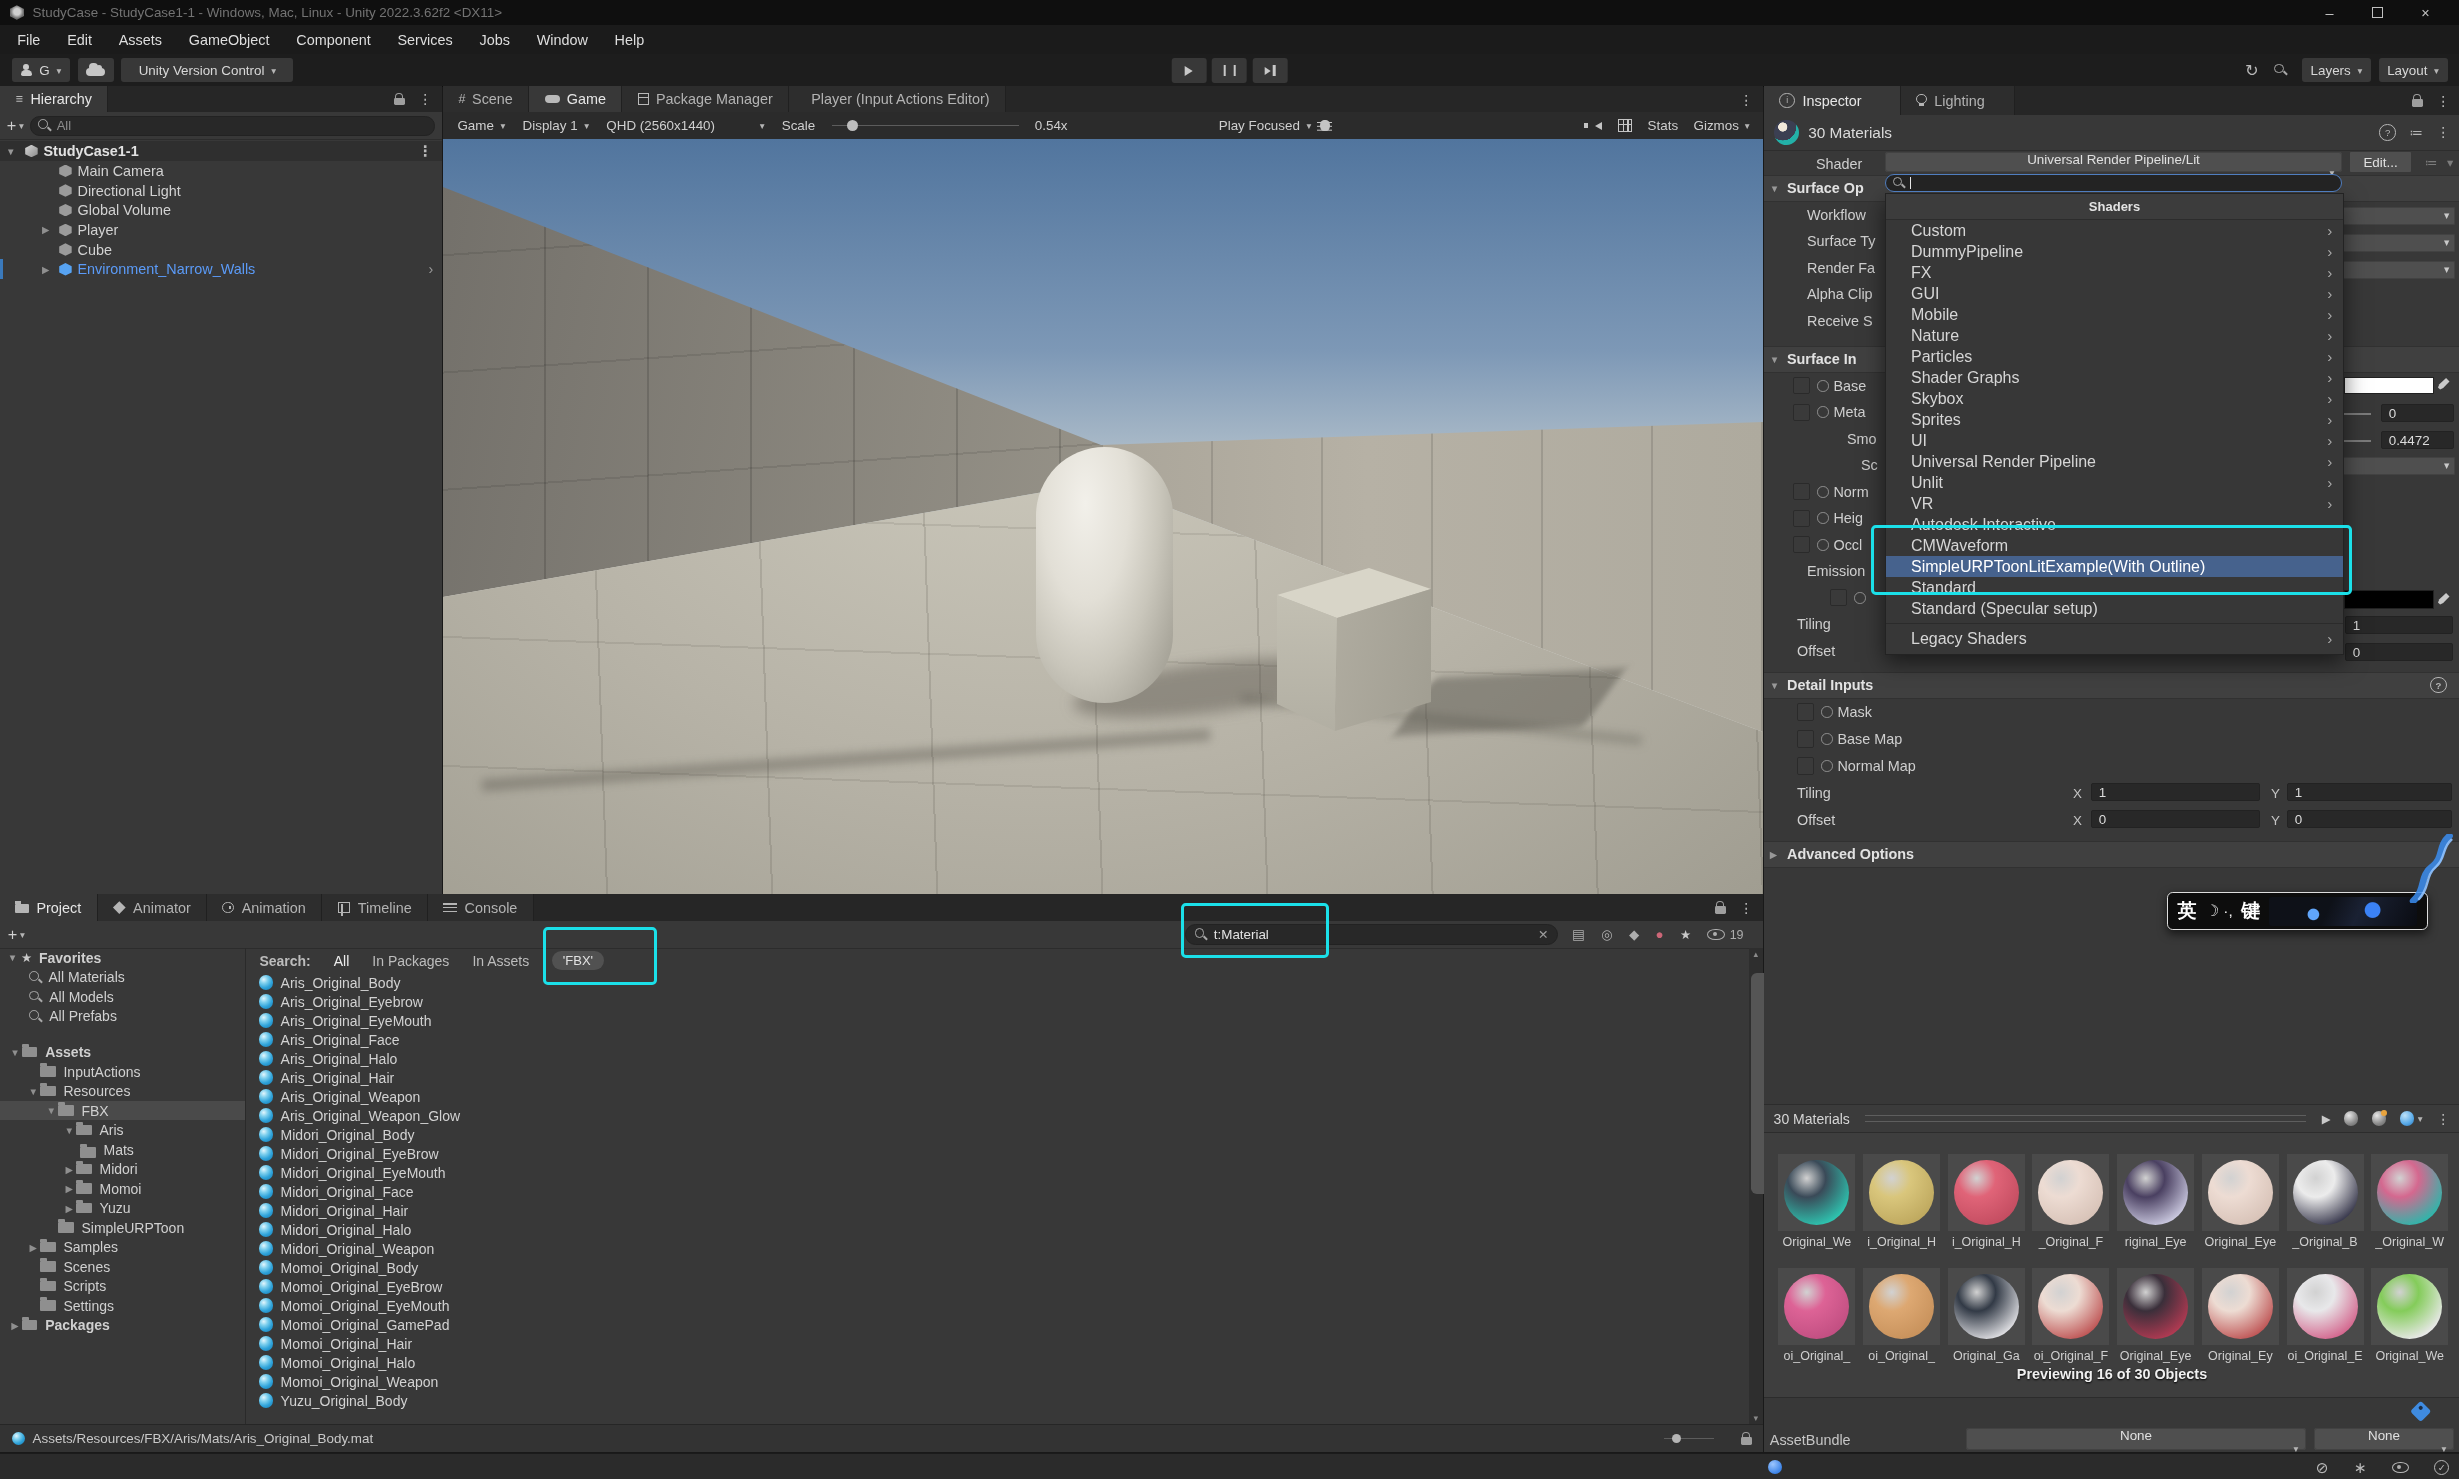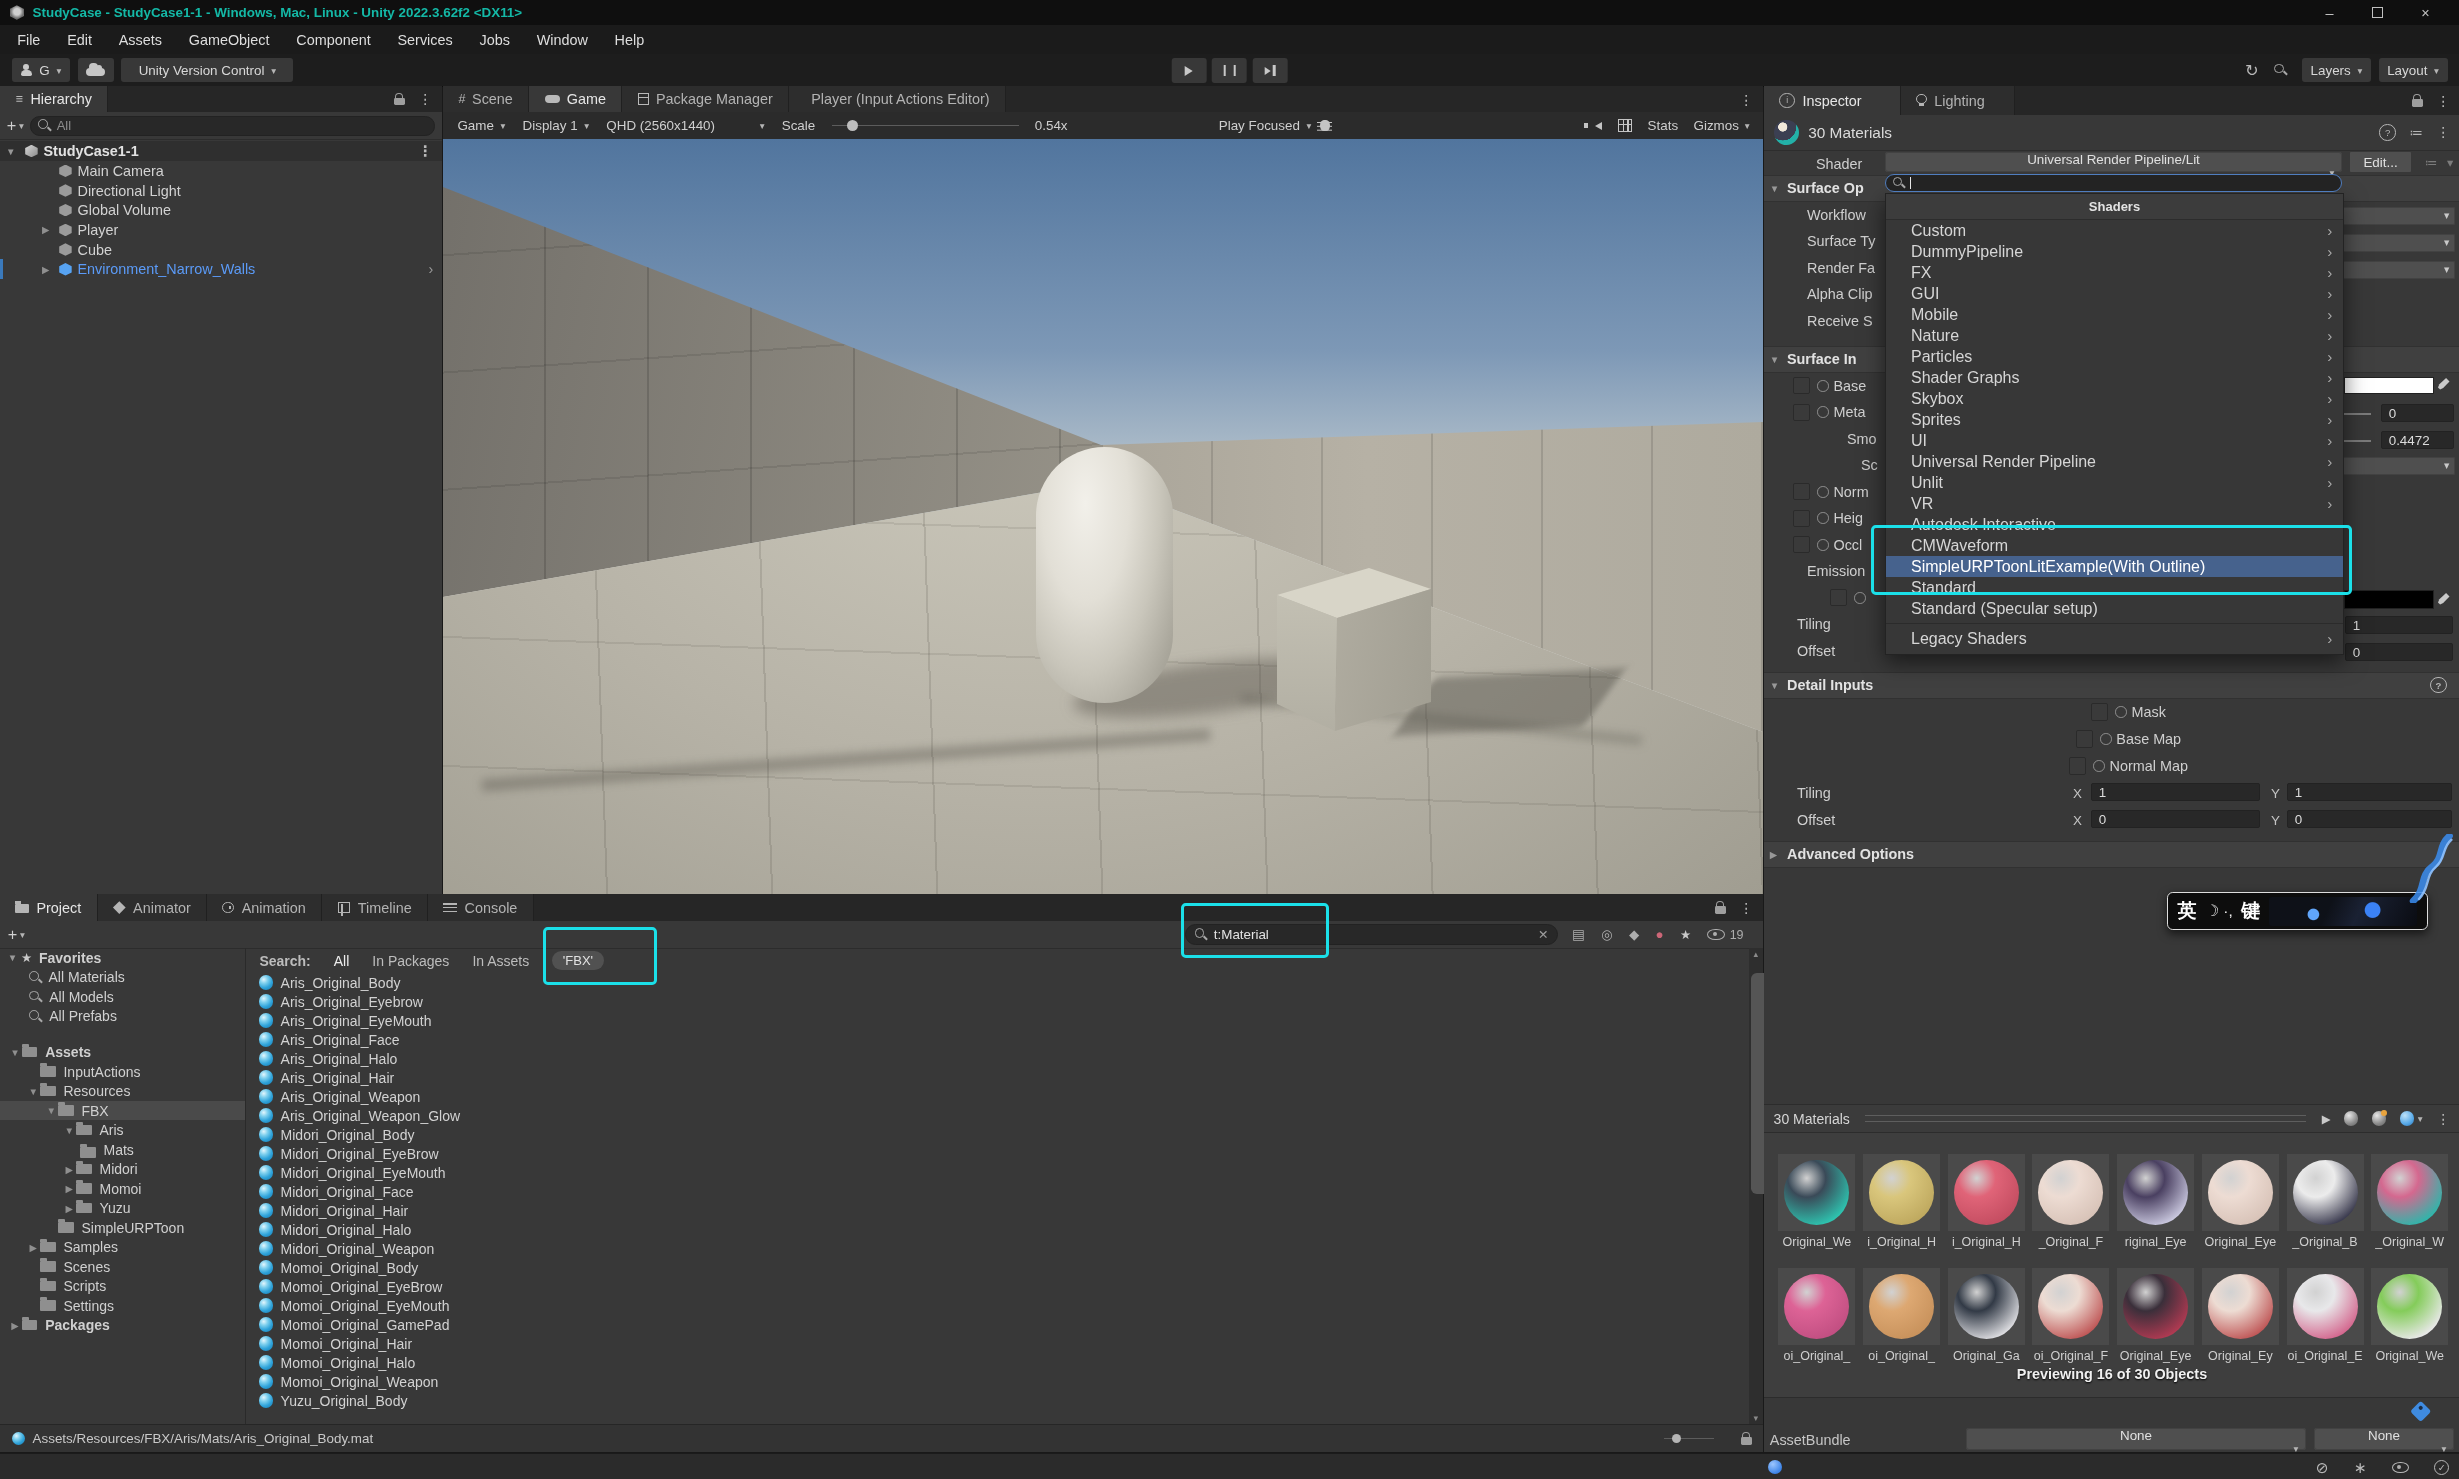--- a/index.html
+++ b/index.html
@@ -2,21 +2,21 @@
 <html><head>
 <meta charset="utf-8">
 <style>
   html,body{margin:0;padding:0;background:#141414;}
   #root{position:relative;width:2459px;height:1479px;overflow:hidden;background:#191919;
         font-family:"Liberation Sans","DejaVu Sans",sans-serif;color:#cfcfcf;font-size:14.4px;}
   .abs{position:absolute;}
   
   #titlebar{position:absolute;left:0;top:0;width:2459px;height:25px;background:#0f0f0f;display:flex;align-items:center;padding:0 9.6px;box-sizing:border-box;}
   .unity-logo{width:14.4px;height:14.4px;background:radial-gradient(circle at 50% 45%,#cfcfcf 0 30%,#6f6f6f 60%);clip-path:polygon(50% 0,100% 25%,100% 75%,50% 100%,0 75%,0 25%);margin-right:8.6px;flex:none;}
-  #titlebar .t-text{color:#14b8a6;font-size:13.4px;font-weight:bold;}
+  #titlebar .t-text{color:#737373;font-size:13.4px;}
   #win-controls{margin-left:auto;display:flex;align-items:center;}
   .win-btn{width:48px;height:25px;display:flex;align-items:center;justify-content:center;color:#c0c0c0;font-size:14.4px;}
   .ic-maxbox{width:9.6px;height:9.6px;border:1.4px solid #c0c0c0;}
   #menubar{position:absolute;left:0;top:25px;width:2459px;height:29px;background:#1b1b1b;display:flex;align-items:stretch;padding-left:3.8px;}
   .menu-item{padding:0 13.4px;display:flex;align-items:center;color:#dedede;font-size:14.4px;}
   #topbar{position:absolute;left:0;top:54px;width:2459px;height:33px;background:#1d1d1d;border-bottom:1px solid #0d0d0d;display:flex;align-items:center;padding:0 11.5px;box-sizing:border-box;}
   .tb-btn{background:#383838;border-radius:2.9px;height:24px;display:flex;align-items:center;padding:0 8.6px;gap:6.7px;color:#d8d8d8;font-size:13.4px;margin-right:7.7px;}
   .caret{font-size:9.6px;color:#b5b5b5;}
   .person{width:12.5px;height:12.5px;position:relative;}
   .person::before{content:"";position:absolute;left:3.4px;top:0;width:5.8px;height:5.8px;border-radius:50%;background:#c9c9c9;}
@@ -171,21 +171,21 @@
   .si-row.k-tex .cb,.si-row.k-tex .texdot,.si-row.k-slot .cb,.si-row.k-slot .texdot{display:block;}
   .si-row.k-plain{padding-left:43px;}
   .si-row.k-tex{padding-left:29px;}
   .si-row.k-sub1{padding-left:83px;}
   .si-row.k-sub2{padding-left:97px;}
   .si-row.k-slot{padding-left:66px;}
   .si-row.k-uv{padding-left:33px;}
   #surf-opts{position:absolute;left:0;top:89px;width:696px;}
   #surf-inputs{position:absolute;left:0;top:260px;width:696px;}
   #detail-inputs{position:absolute;left:0;top:586px;width:696px;}
-  #detail-inputs .si-row.k-tex{padding-left:33px;height:27px;justify-content:center;}
+  #detail-inputs .si-row.k-tex{padding-left:33px;height:27px;}
   .di-uv{position:relative;height:27px;display:flex;align-items:center;padding-left:33px;font-size:14.4px;color:#cfcfcf;}
   .num-box{position:absolute;height:18px;background:#282828;border:1px solid #222;border-radius:1.9px;display:flex;align-items:center;padding:0 6.7px;font-size:13.4px;color:#dcdcdc;box-sizing:border-box;}
   .axis{position:absolute;font-size:13.4px;color:#c4c4c4;}
   #adv-row{position:absolute;left:0;top:755px;width:696px;}
   
   .frag-dd{position:absolute;background:#4f4f4f;box-shadow:inset 0 0 0 1px #424242;border-radius:1.9px;}
   .frag-dd::after{content:"▾";position:absolute;right:5.8px;top:1.9px;color:#c9c9c9;font-size:10.6px;}
   .frag-box{position:absolute;background:#282828;border:1px solid #222;border-radius:1.9px;color:#dcdcdc;font-size:13.4px;display:flex;align-items:center;padding:0 6.7px;box-sizing:border-box;}
   .frag-line{position:absolute;height:1.9px;background:#7a7a7a;}
   .swatch{position:absolute;border:1px solid #222;}

